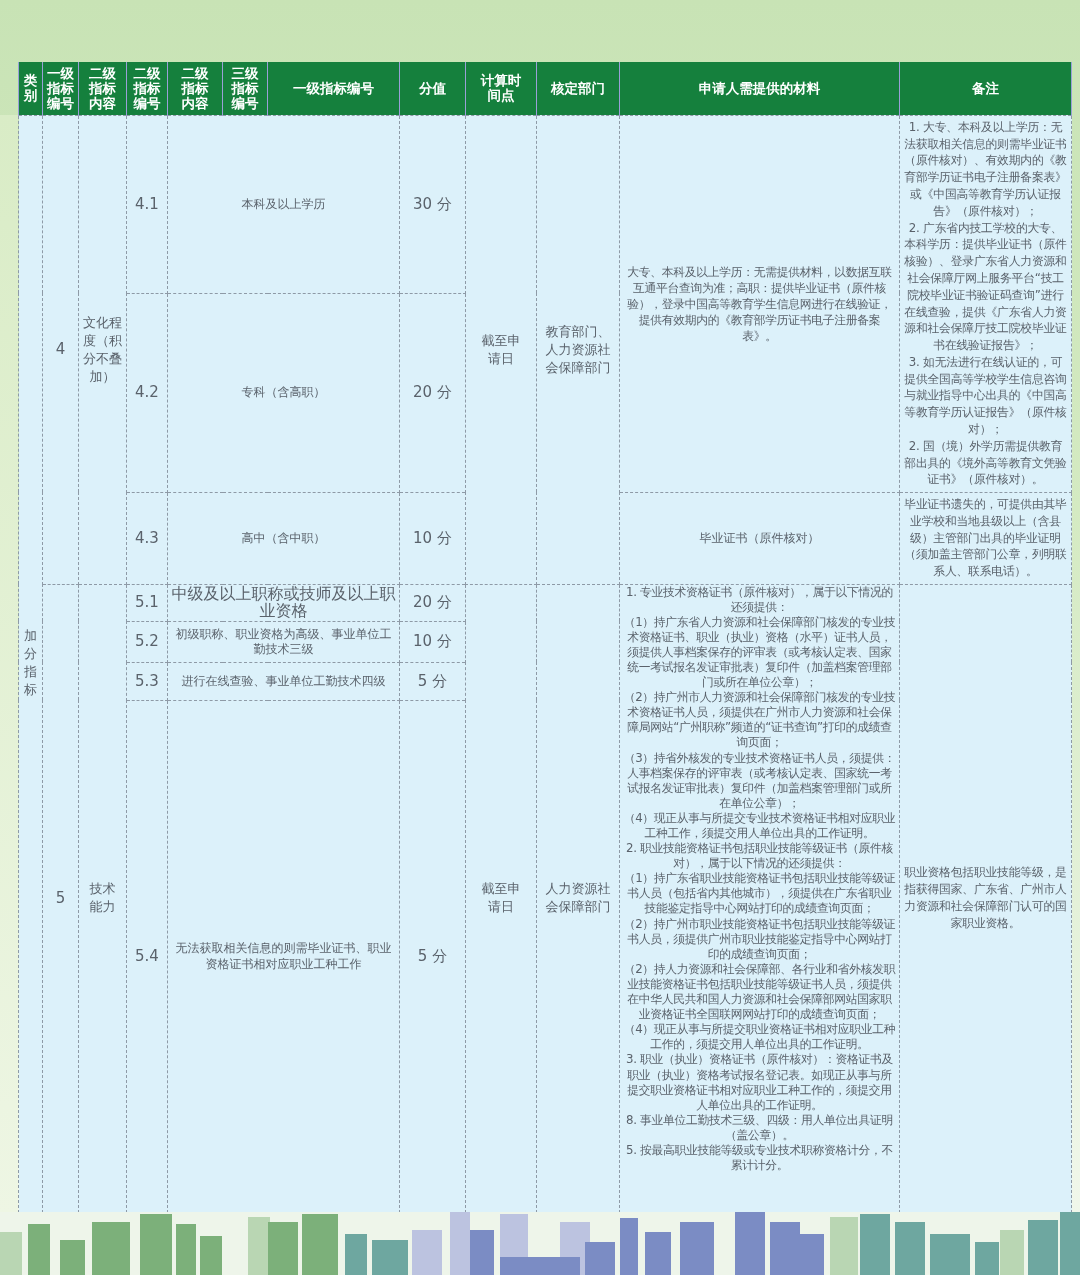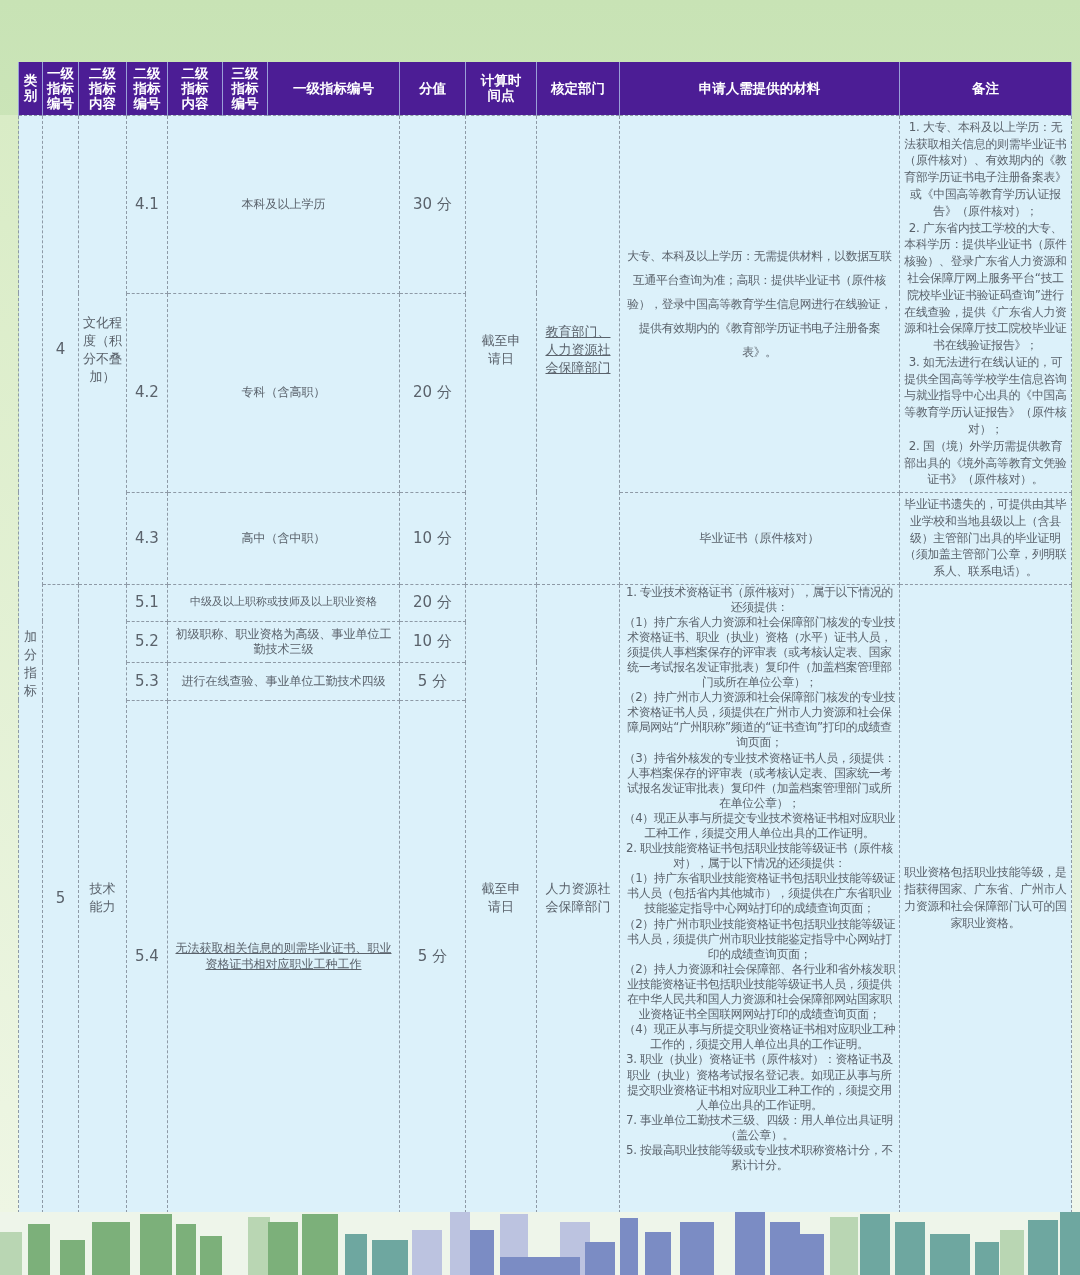--- a/index.html
+++ b/index.html
@@ -13,39 +13,39 @@
   .page-left-strip {
     position: absolute; left: 0; top: 115px; width: 18px; height: 1100px;
     background: linear-gradient(180deg, #d9ecc6, #eef6e4);
   }
   table.policy {
     position: absolute; left: 18px; top: 62px; width: 1053px;
     border-collapse: collapse; table-layout: fixed;
     font-size: 12px; line-height: 16.6px;
   }
   table.policy th {
-    background: #4c1d95; color: #ffffff; font-weight: bold;
+    background: #15803d; color: #ffffff; font-weight: bold;
     font-size: 13.5px; line-height: 15px; height: 53px;
     border-left: 1px solid #9aa0d8; border-right: 1px solid #9aa0d8;
     text-align: center; vertical-align: middle; padding: 0 1px;
   }
   table.policy td {
     background: #dcf1fa;
     border: 1px dashed #8e9aa6;
     vertical-align: middle; text-align: center;
     padding: 0 3px; color: #5a626b;
   }
   td.num { font-size: 15px; color: #666e77; }
-  td.left { text-align: left; text-decoration: underline; }
+  td.left { text-align: left; }
   td.note { text-align: justify; font-size: 11.8px; line-height: 16.8px; padding: 2px 3px; letter-spacing: -0.2px; }
   td.note p, td.mat p { margin: 0; }
   td.mat { text-align: justify; font-size: 11.8px; line-height: 15.1px; padding: 2px 3px; letter-spacing: -0.3px; }
   td.vtext { font-size: 13px; line-height: 18px; }
   .vertical-stack { display: inline-block; width: 14px; word-break: break-all; }
-  td.cat { vertical-align: middle; }
+  td.cat { vertical-align: middle; font-family: Liberation Mono, monospace; }
   .skyline {
     position: absolute; left: 0; top: 1212px; width: 1080px; height: 63px; overflow: hidden;
   }
 </style>
 </head>
 <body>
 
 <div class="page-left-strip"></div>
 
 <table class="policy">
@@ -83,21 +83,21 @@
 
     <tr style="height:178px">
       <td class="cat vtext" rowspan="7"><span class="vertical-stack">加分指标</span></td>
       <td class="num" rowspan="3">4</td>
       <td class="vtext" rowspan="3"><span class="vertical-stack" style="width:40px">文化程度（积分不叠加）</span></td>
       <td class="num">4.1</td>
       <td colspan="3">本科及以上学历</td>
       <td class="num">30 分</td>
       <td class="vtext" rowspan="3"><span class="vertical-stack" style="width:40px">截至申请日</span></td>
       <td class="left vtext" rowspan="3">教育部门、人力资源社会保障部门</td>
-      <td class="mat" rowspan="2" style="line-height:24px">大专、本科及以上学历：无需提供材料，以数据互联互通平台查询为准；高职：提供毕业证书（原件核验），登录中国高等教育学生信息网进行在线验证，提供有效期内的《教育部学历证书电子注册备案表》。</td>
+      <td class="mat" rowspan="2" style="line-height:16px">大专、本科及以上学历：无需提供材料，以数据互联互通平台查询为准；高职：提供毕业证书（原件核验），登录中国高等教育学生信息网进行在线验证，提供有效期内的《教育部学历证书电子注册备案表》。</td>
       <td class="note" rowspan="2">
         <p>1. 大专、本科及以上学历：无法获取相关信息的则需毕业证书（原件核对）、有效期内的《教育部学历证书电子注册备案表》或《中国高等教育学历认证报告》（原件核对）；</p>
         <p>2. 广东省内技工学校的大专、本科学历：提供毕业证书（原件核验）、登录广东省人力资源和社会保障厅网上服务平台“技工院校毕业证书验证码查询”进行在线查验，提供《广东省人力资源和社会保障厅技工院校毕业证书在线验证报告》；</p>
         <p>3. 如无法进行在线认证的，可提供全国高等学校学生信息咨询与就业指导中心出具的《中国高等教育学历认证报告》（原件核对）；</p>
         <p>2. 国（境）外学历需提供教育部出具的《境外高等教育文凭验证书》（原件核对）。</p>
       </td>
     </tr>
 
     <tr style="height:199px">
       <td class="num">4.2</td>
@@ -110,37 +110,37 @@
       <td colspan="3">高中（含中职）</td>
       <td class="num">10 分</td>
       <td>毕业证书（原件核对）</td>
       <td class="note">毕业证书遗失的，可提供由其毕业学校和当地县级以上（含县级）主管部门出具的毕业证明（须加盖主管部门公章，列明联系人、联系电话）。</td>
     </tr>
 
     <tr style="height:37px">
       <td class="num" rowspan="4">5</td>
       <td class="vtext" rowspan="4"><span class="vertical-stack" style="width:28px">技术能力</span></td>
       <td class="num">5.1</td>
-      <td colspan="3" style="font-size:11px">中级及以上职称或技师及以上职业资格</td>
+      <td colspan="3" style="font-size:16px">中级及以上职称或技师及以上职业资格</td>
       <td class="num">20 分</td>
       <td class="vtext" rowspan="4"><span class="vertical-stack" style="width:40px">截至申请日</span></td>
       <td class="vtext" rowspan="4">人力资源社会保障部门</td>
       <td class="mat" rowspan="4" style="vertical-align:top">
         <p>1. 专业技术资格证书（原件核对），属于以下情况的还须提供：</p>
         <p>（1）持广东省人力资源和社会保障部门核发的专业技术资格证书、职业（执业）资格（水平）证书人员，须提供人事档案保存的评审表（或考核认定表、国家统一考试报名发证审批表）复印件（加盖档案管理部门或所在单位公章）；</p>
         <p>（2）持广州市人力资源和社会保障部门核发的专业技术资格证书人员，须提供在广州市人力资源和社会保障局网站“广州职称”频道的“证书查询”打印的成绩查询页面；</p>
         <p>（3）持省外核发的专业技术资格证书人员，须提供：人事档案保存的评审表（或考核认定表、国家统一考试报名发证审批表）复印件（加盖档案管理部门或所在单位公章）；</p>
         <p>（4）现正从事与所提交专业技术资格证书相对应职业工种工作，须提交用人单位出具的工作证明。</p>
         <p>2. 职业技能资格证书包括职业技能等级证书（原件核对），属于以下情况的还须提供：</p>
         <p>（1）持广东省职业技能资格证书包括职业技能等级证书人员（包括省内其他城市），须提供在广东省职业技能鉴定指导中心网站打印的成绩查询页面；</p>
         <p>（2）持广州市职业技能资格证书包括职业技能等级证书人员，须提供广州市职业技能鉴定指导中心网站打印的成绩查询页面；</p>
         <p>（2）持人力资源和社会保障部、各行业和省外核发职业技能资格证书包括职业技能等级证书人员，须提供在中华人民共和国人力资源和社会保障部网站国家职业资格证书全国联网网站打印的成绩查询页面；</p>
         <p>（4）现正从事与所提交职业资格证书相对应职业工种工作的，须提交用人单位出具的工作证明。</p>
         <p>3. 职业（执业）资格证书（原件核对）：资格证书及职业（执业）资格考试报名登记表。如现正从事与所提交职业资格证书相对应职业工种工作的，须提交用人单位出具的工作证明。</p>
-        <p>7. 事业单位工勤技术三级、四级：用人单位出具证明（盖公章）。</p>
+        <p>8. 事业单位工勤技术三级、四级：用人单位出具证明（盖公章）。</p>
         <p>5. 按最高职业技能等级或专业技术职称资格计分，不累计计分。</p>
       </td>
       <td class="note" rowspan="4">职业资格包括职业技能等级，是指获得国家、广东省、广州市人力资源和社会保障部门认可的国家职业资格。</td>
     </tr>
 
     <tr style="height:41px">
       <td class="num">5.2</td>
       <td colspan="3" style="line-height:15px">初级职称、职业资格为高级、事业单位工勤技术三级</td>
       <td class="num">10 分</td>
     </tr>

